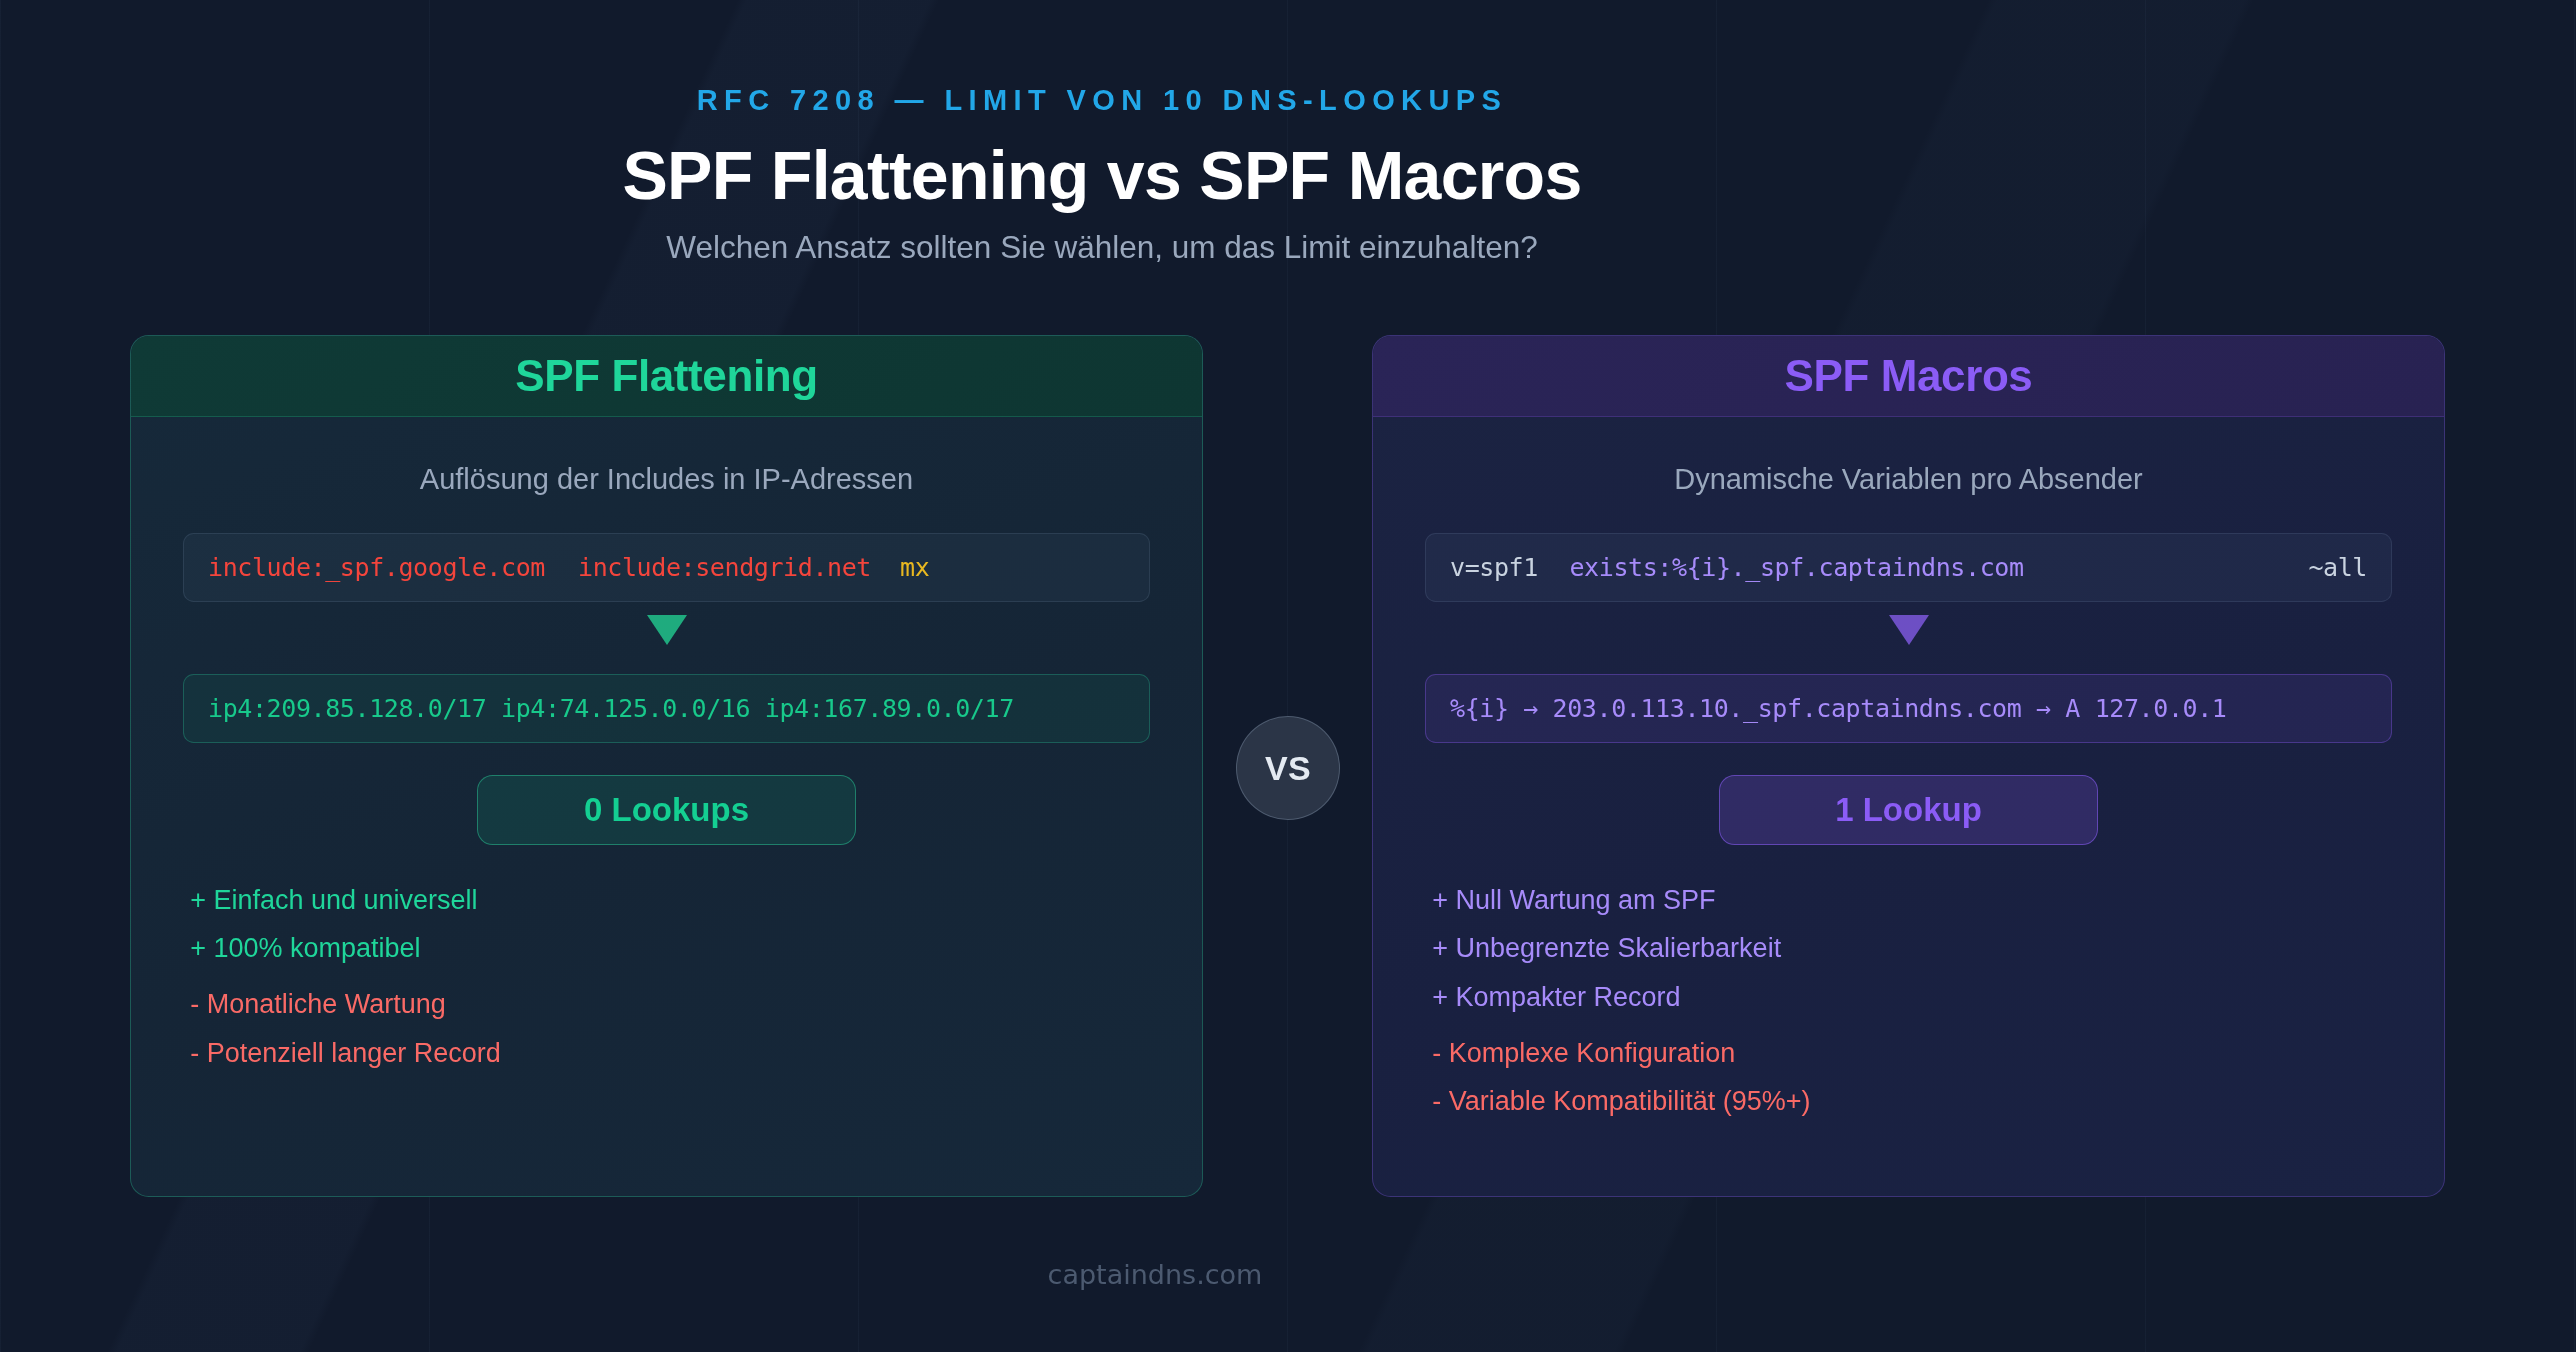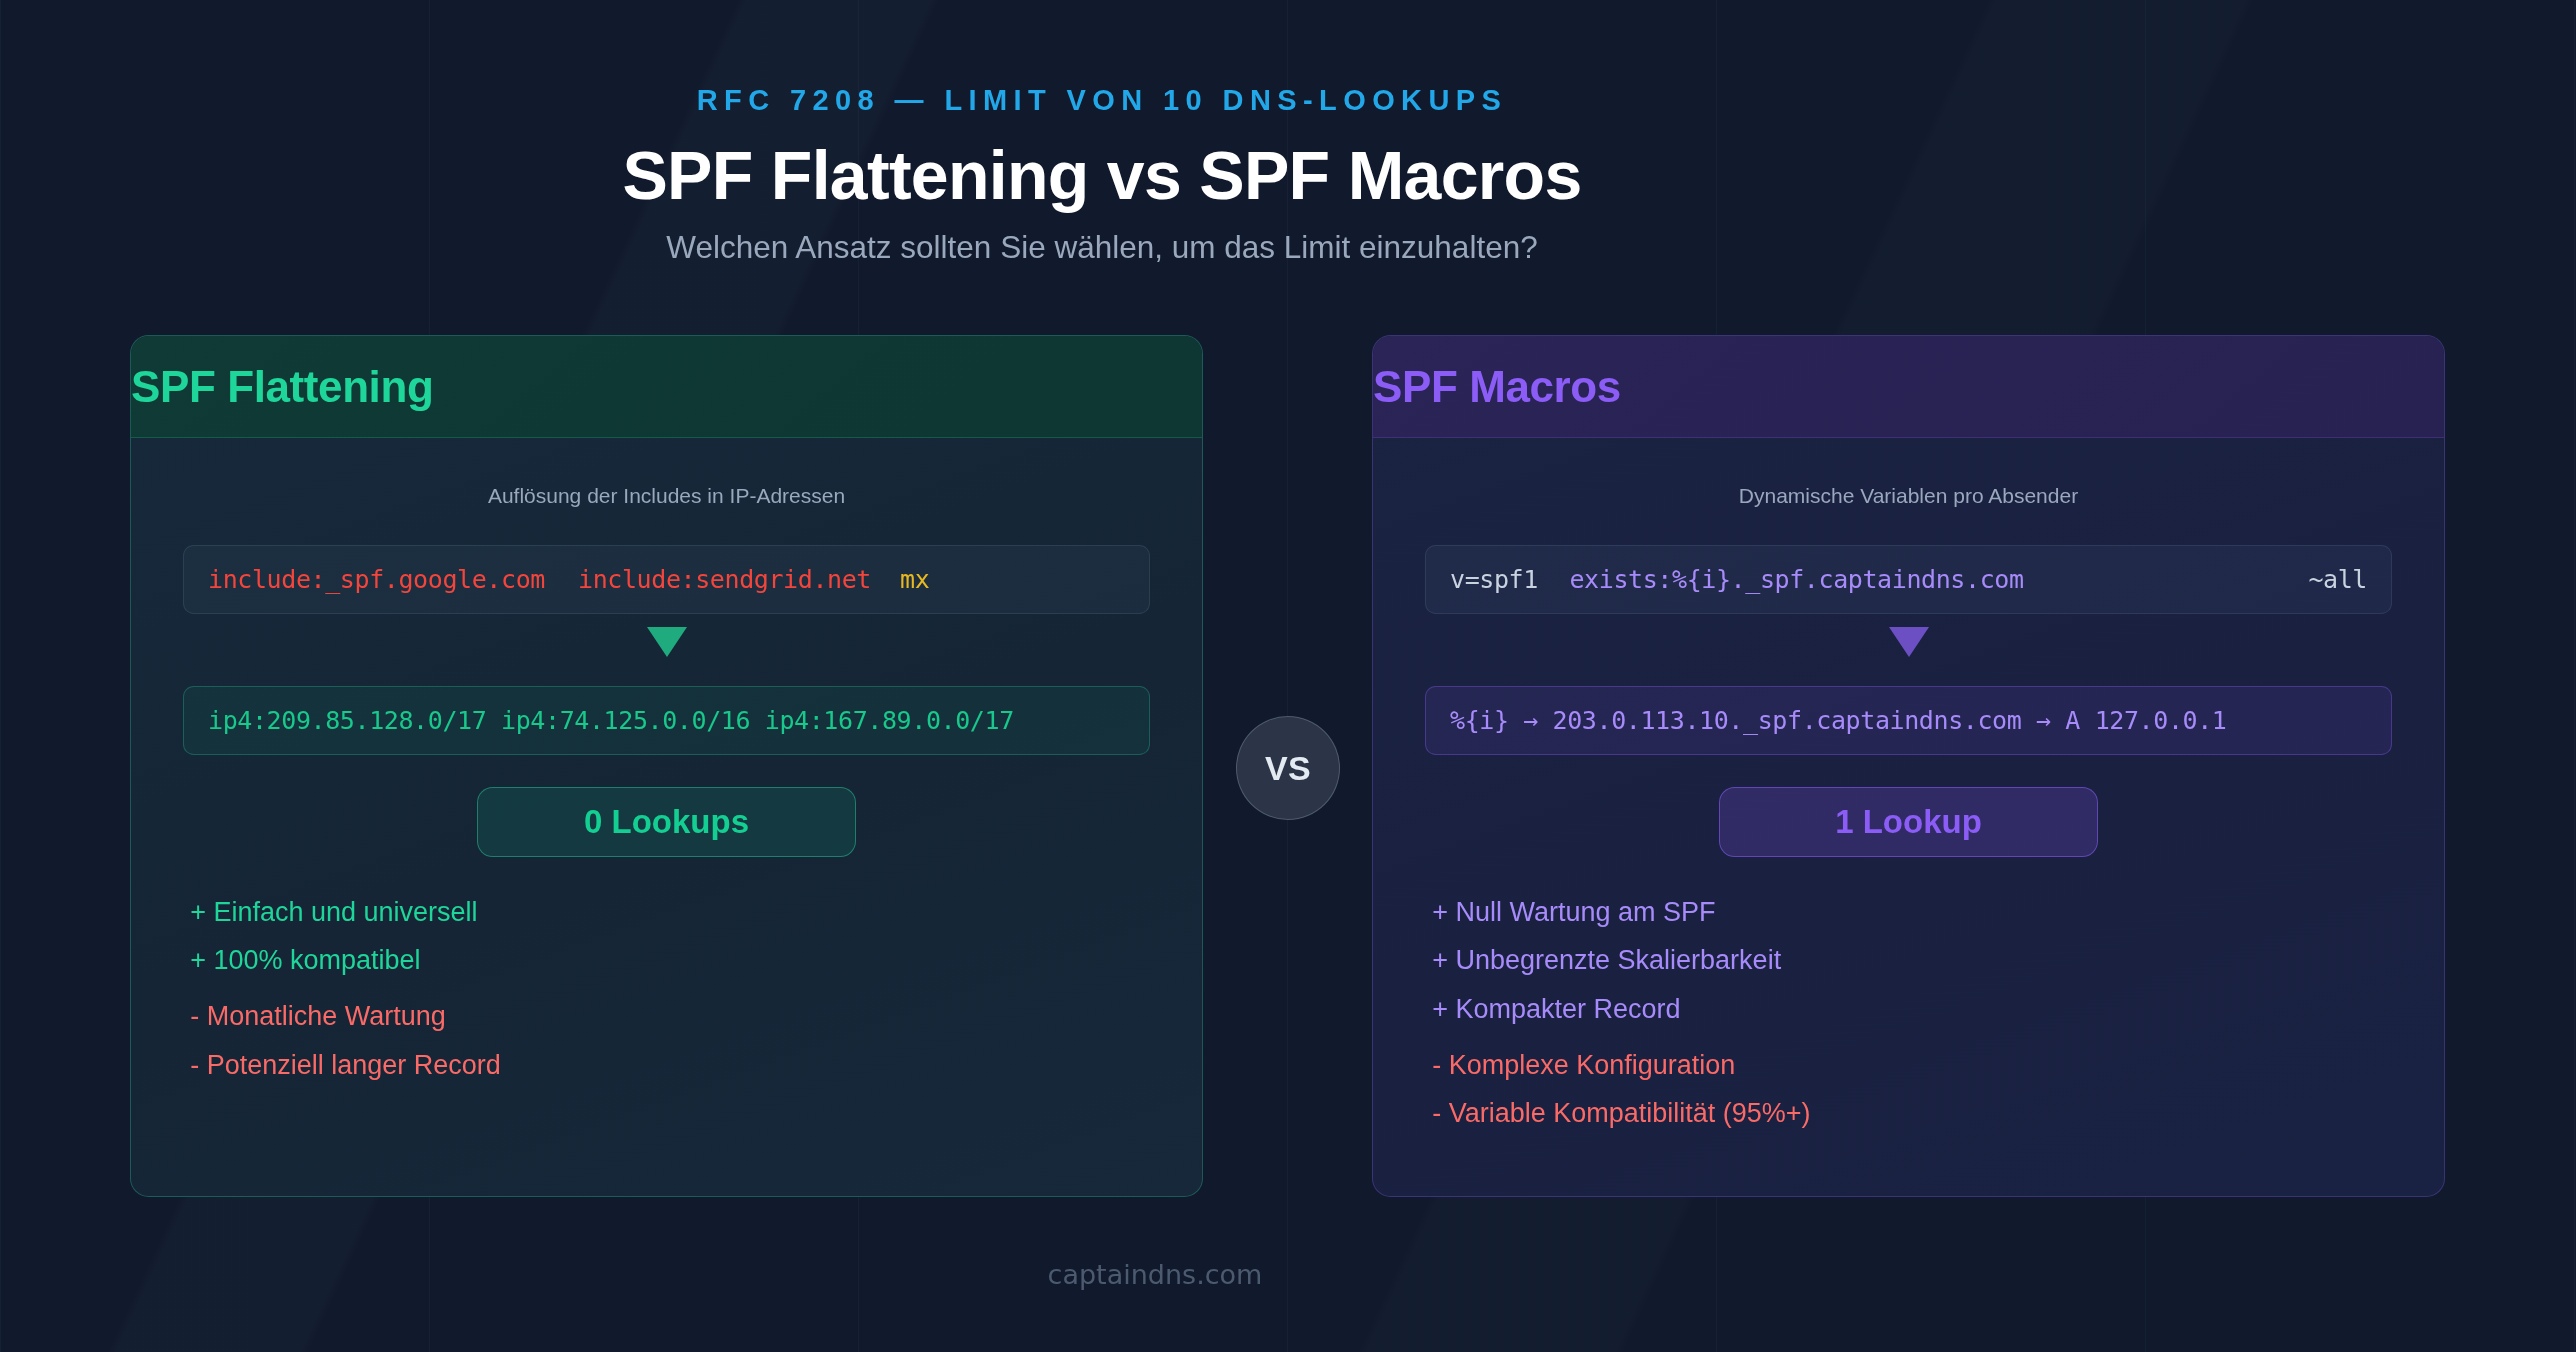--- a/index.html
+++ b/index.html
@@ -55,43 +55,43 @@
     left:130px;
     background:linear-gradient(160deg,#16293a 0%,#152536 55%,#16283a 100%);
     border:0.7px solid rgba(45,212,160,.30);
   }
   #card-macros {
     left:1372px;
     background:linear-gradient(160deg,#1b2342 0%,#192040 55%,#1a2243 100%);
     border:0.7px solid rgba(139,92,246,.30);
   }
   .card-header {
-    height:102px;
-    display:flex; align-items:center; justify-content:flex-start;
+    height:81px;
+    display:flex; align-items:center; justify-content:center;
     border-radius:18px 18px 0 0;
   }
   #card-flattening .card-header {
     background:linear-gradient(140deg,#0f3a36 0%,#0e3632 100%);
     border-bottom:0.7px solid rgba(45,212,160,.22);
   }
   #card-macros .card-header {
     background:linear-gradient(140deg,#2a2457 0%,#282252 100%);
     border-bottom:0.7px solid rgba(139,92,246,.22);
   }
   .card-title {
     font-size:44px; font-weight:700; letter-spacing:-0.4px;
     font-family:"Liberation Sans Narrow","Liberation Sans", sans-serif;
   }
   #card-flattening .card-title { color:#1fd69a; }
   #card-macros   .card-title { color:#8b5cf6; }
 
   .card-body { padding:0 52px; }
   .card-desc {
     text-align:center; margin-top:46px;
-    font-size:21px; color:#9aa8bd;
+    font-size:29px; color:#9aa8bd;
   }
 
   
   .code-block {
     margin-top:37px; height:69px;
     border-radius:10.7px;
     display:flex; align-items:center;
     padding:0 24px;
     font-family:"DejaVu Sans Mono","Liberation Mono", monospace;
     font-size:25px; letter-spacing:-0.4px;

